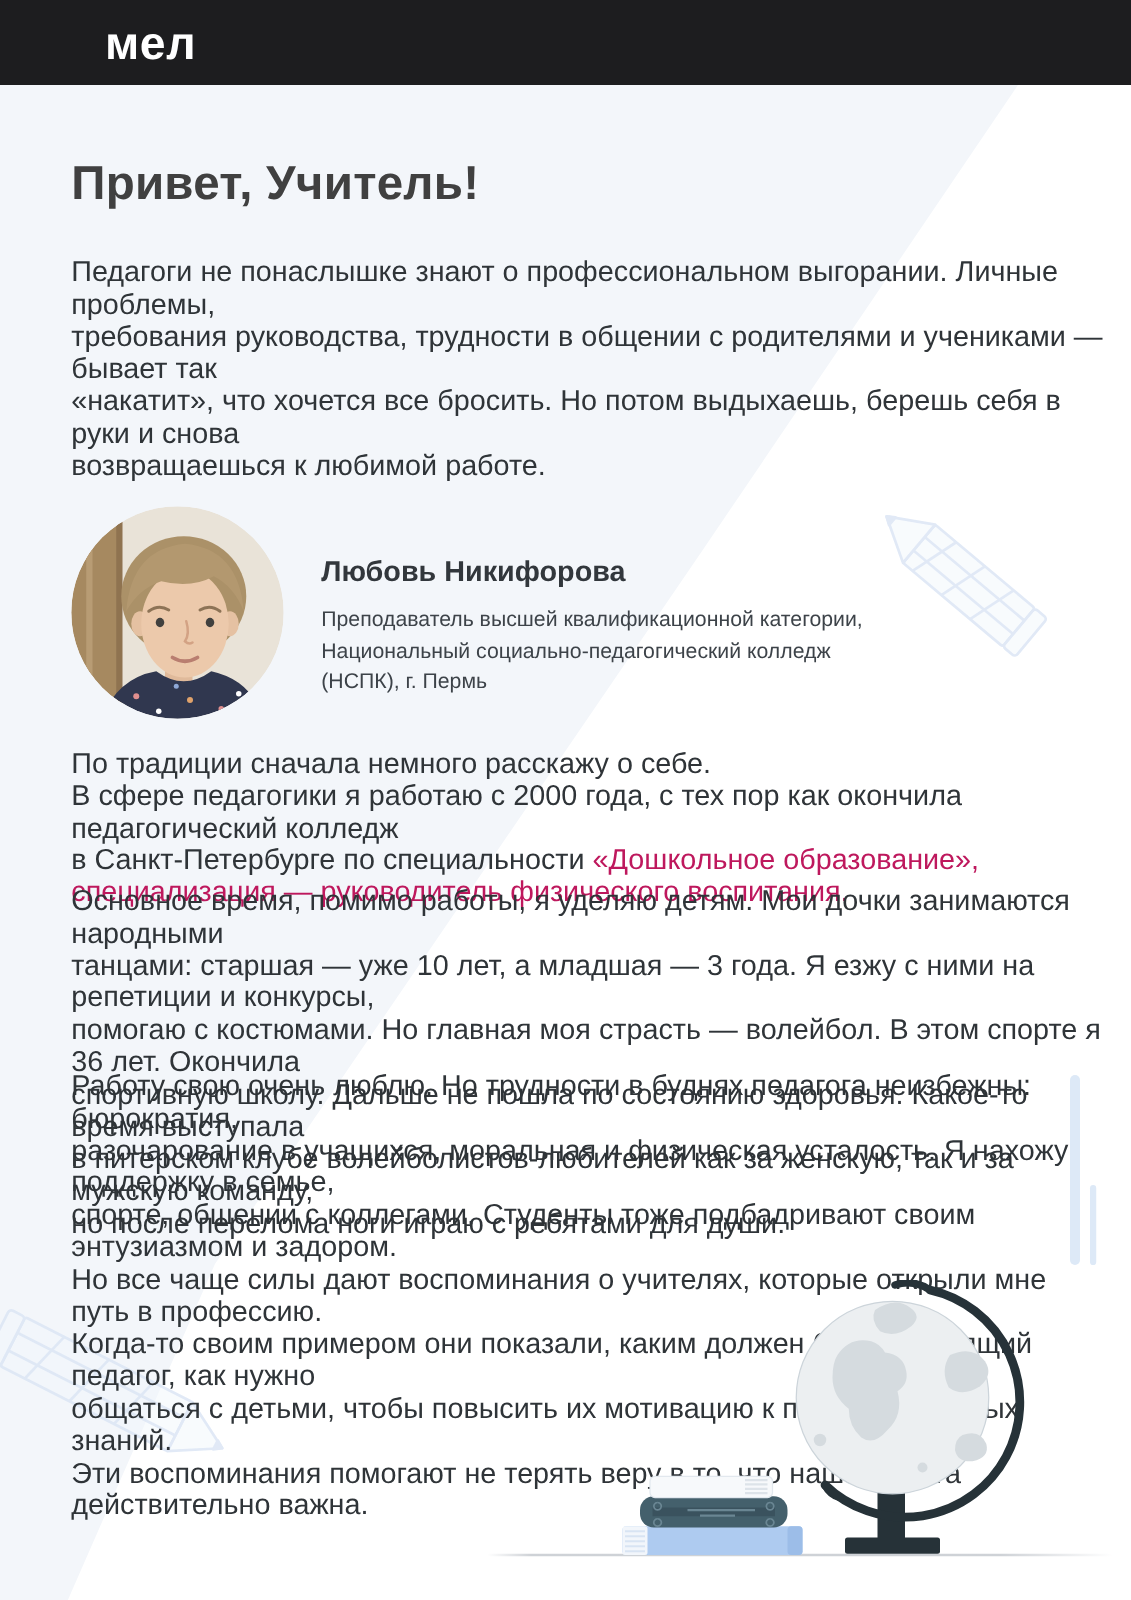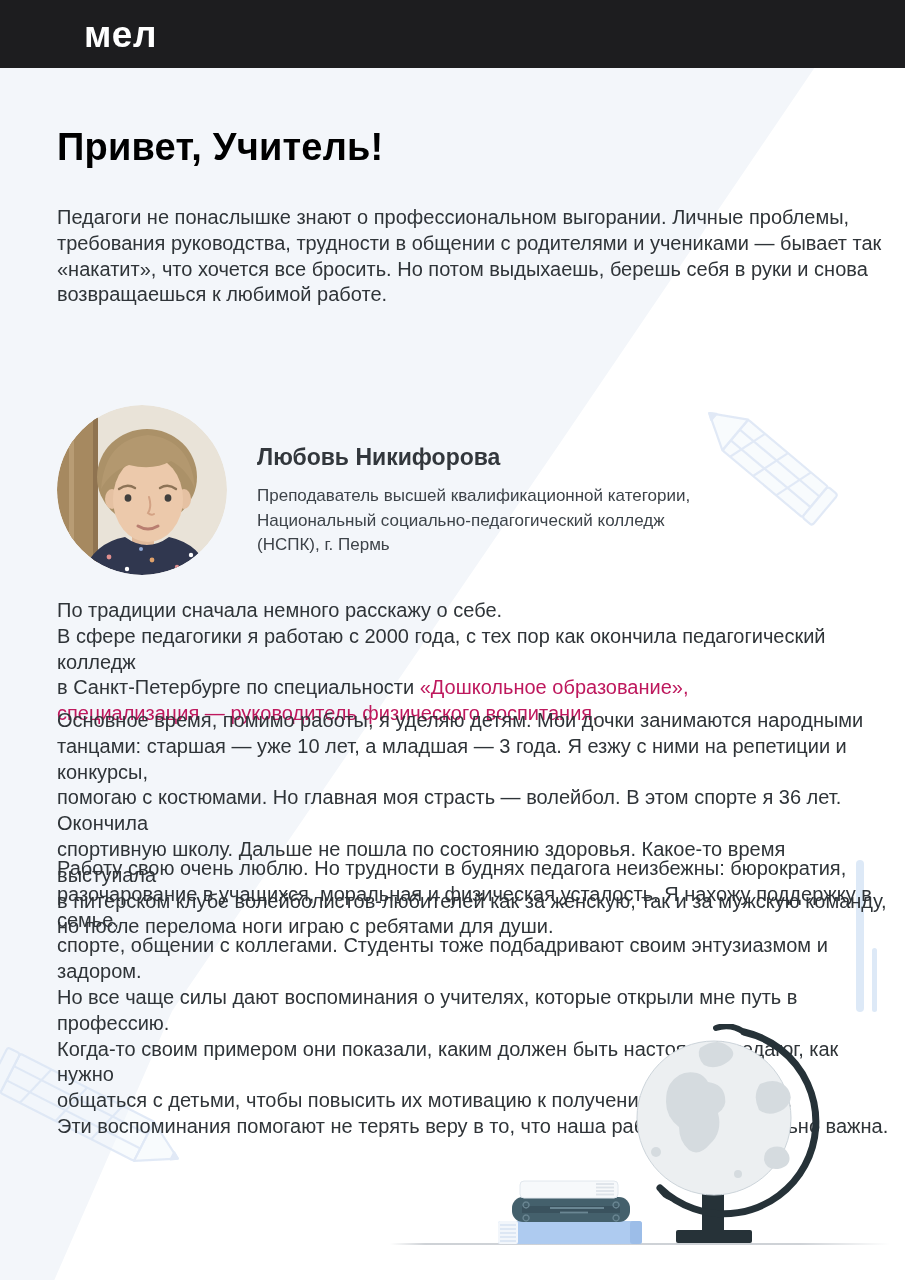--- a/index.html
+++ b/index.html
@@ -42,30 +42,30 @@
     line-height: 1;
     cursor: pointer;
     margin-left: 28px;
   }
 
   .title {
     position: absolute;
     left: 57px; top: 126px;
     font-size: 38px;
     font-weight: 800;
-    color: #000000;
+    color: #404040;
     letter-spacing: 0.2px;
     z-index: 2;
   }
 
   .para {
     position: absolute;
     left: 57px;
     width: 832px;
-    font-size: 20px;
+    font-size: 23px;
     line-height: 25.8px;
     color: #2f3438;
     white-space: pre-line;
     z-index: 2;
   }
   .p1 { top: 205px; }
   .p2 { top: 309px; }
   .p3 { top: 598px; }
   .p4 { top: 708px; }
   .p5 { top: 856px; }

